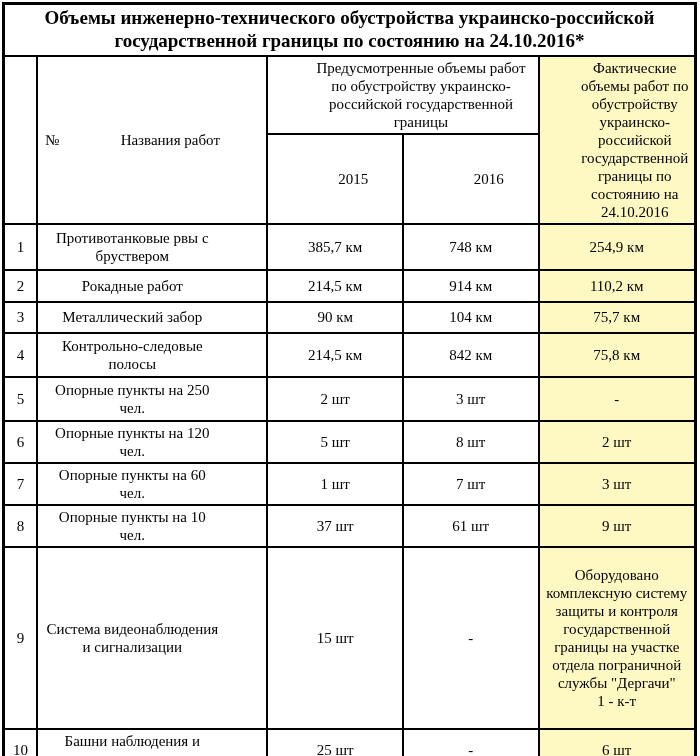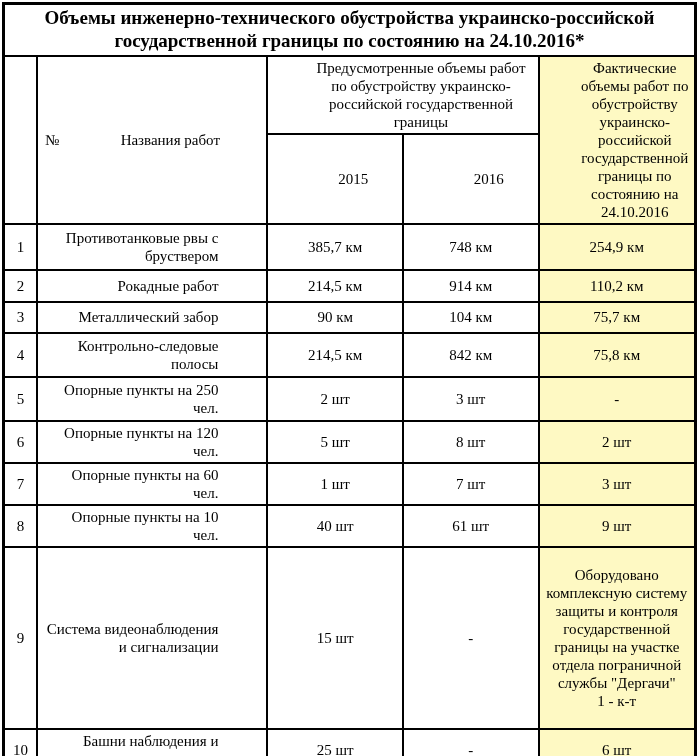--- a/index.html
+++ b/index.html
@@ -45,21 +45,21 @@
     text-align: center;
     padding-left: 40px;
   }
   .hdr-planned { height: 72px; }
   .hdr-years   { height: 84px; border-radius: 11px; }
   .fact-col {
     background: #fef9c3;
     text-align: center;
   }
   td.c-num  { text-align: center; }
-  td.c-name { text-align: right; padding: 2px 48px 2px 8px; }
+  td.c-name { text-align: center; padding: 2px 48px 2px 8px; }
   td.c-val  { text-align: center; }
 
   tbody tr:nth-child(1)  td { height: 40px; }
   tbody tr:nth-child(2)  td { height: 26px; }
   tbody tr:nth-child(3)  td { height: 25px; }
   tbody tr:nth-child(4)  td { height: 38px; }
   tbody tr:nth-child(5)  td { height: 38px; }
   tbody tr:nth-child(6)  td { height: 36px; }
   tbody tr:nth-child(7)  td { height: 23px; }
   tbody tr:nth-child(8)  td { height: 23px; }
@@ -139,21 +139,21 @@
     <tr>
       <td class="c-num">7</td>
       <td class="c-name">Опорные пункты на 60 чел.</td>
       <td class="c-val">1 шт</td>
       <td class="c-val">7 шт</td>
       <td class="c-val fact-col">3 шт</td>
     </tr>
     <tr>
       <td class="c-num">8</td>
       <td class="c-name">Опорные пункты на 10 чел.</td>
-      <td class="c-val">40 шт</td>
+      <td class="c-val">37 шт</td>
       <td class="c-val">61 шт</td>
       <td class="c-val fact-col">9 шт</td>
     </tr>
     <tr>
       <td class="c-num">9</td>
       <td class="c-name">Система видеонаблюдения и сигнализации</td>
       <td class="c-val">15 шт</td>
       <td class="c-val">-</td>
       <td class="c-val fact-col">
         <div>Оборудовано комплексную систему защиты и контроля государственной границы на участке отдела пограничной службы "Дергачи"</div>

